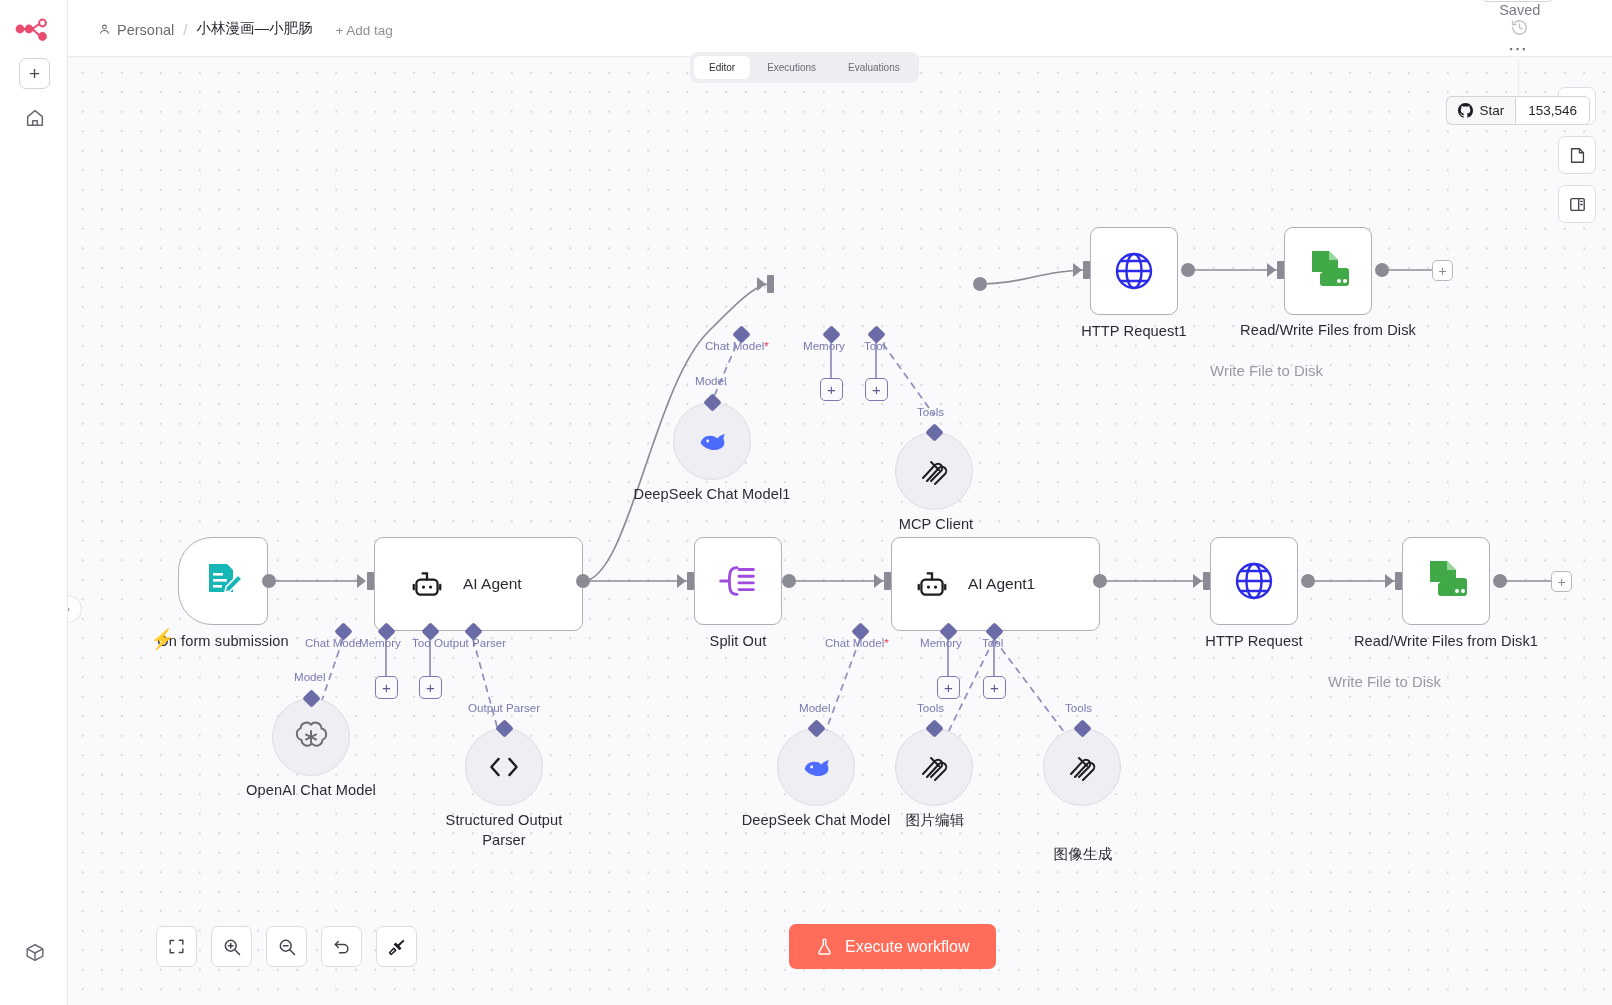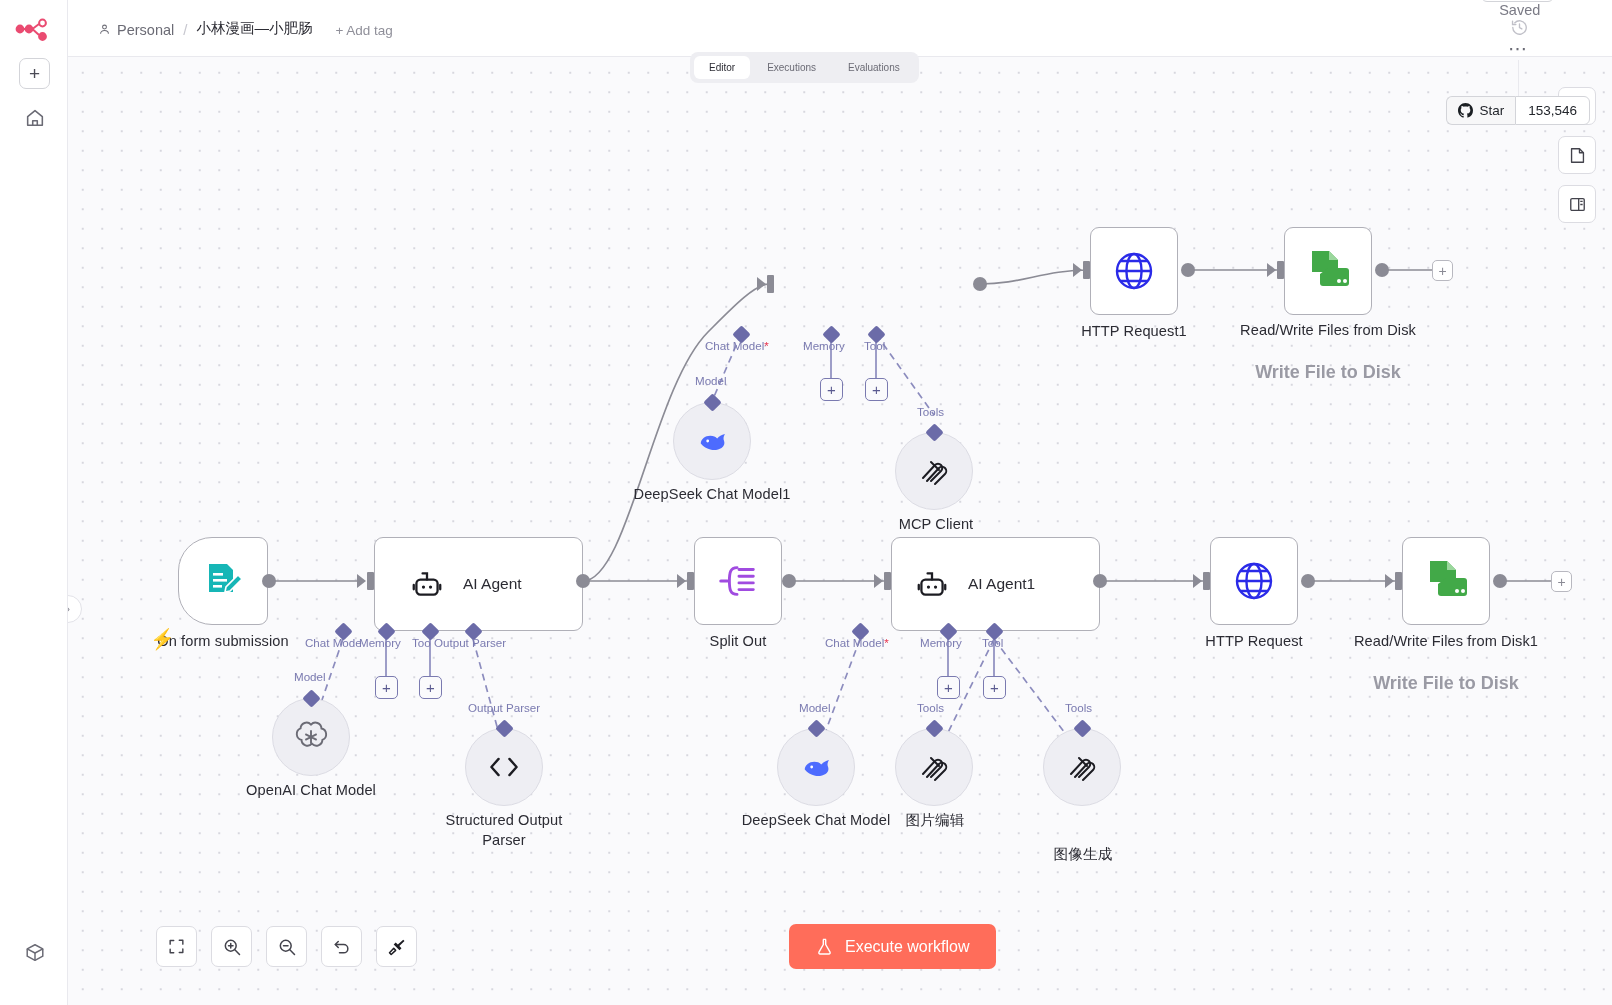--- a/index.html
+++ b/index.html
@@ -99,21 +99,21 @@
   .node {
     position: absolute; background: #fff; border: 1px solid #b0b0b8;
     border-radius: 9px; display: flex; align-items: center;
   }
   .node-trigger { border-radius: 34px 9px 9px 34px; }
   .node-label {
     position: absolute; text-align: center; font-size: 14.6px;
     color: #2b2b33; line-height: 1.35; letter-spacing: .1px;
   }
   .node-sublabel {
-    position: absolute; text-align: center; font-size: 18px; color: #9a9aa4; font-weight: bold;
+    position: absolute; font-size: 15px; color: #9a9aa4;
   }
   .node-title { font-size: 15.5px; color: #2b2b33; }
 
   .circle-node {
     position: absolute; width: 78px; height: 78px; border-radius: 50%;
     background: #eeeef3; border: 1px solid #dcdce4;
     display: flex; align-items: center; justify-content: center;
   }
   .conn-label {
     position: absolute; font-size: 11.6px; color: #7a7ab0;

